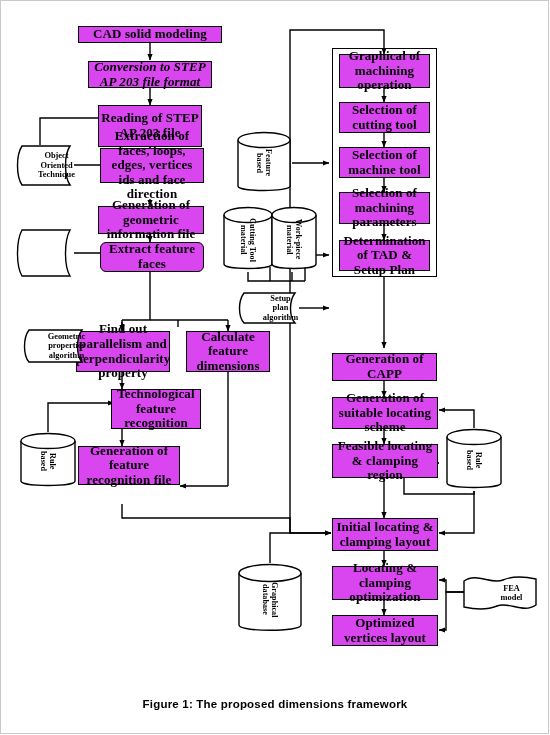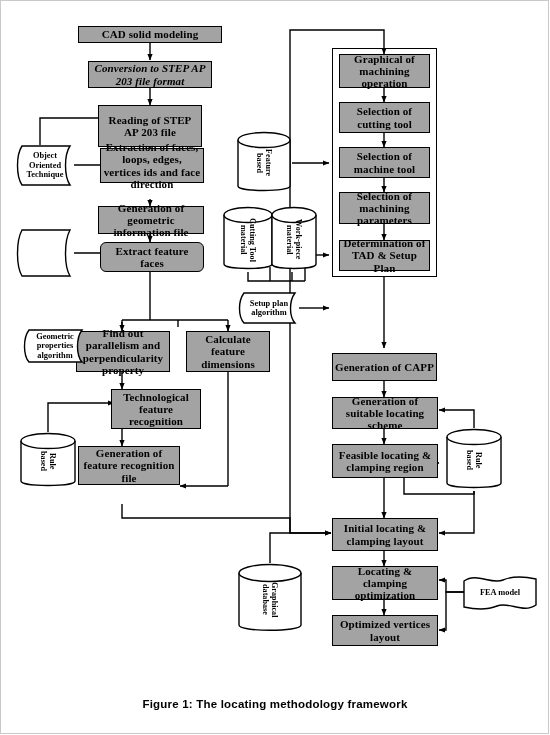--- a/index.html
+++ b/index.html
@@ -8,37 +8,37 @@
     font-family:"Liberation Serif","DejaVu Serif",serif;
     color:#000;
   }
   #frame{
     position:absolute;left:0;top:0;width:549px;height:734px;
     border:1px solid #c9c9c9;box-sizing:border-box;
   }
   #canvas{position:absolute;left:0;top:0;width:550px;height:735px;}
   .node{
     position:absolute;box-sizing:border-box;
-    border:1.5px solid #000;background:#a3a3a3;
+    border:1.5px solid #000;background:#d946ef;
     display:flex;align-items:center;justify-content:center;
     text-align:center;font-weight:bold;line-height:1.12;
-    font-size:11px;letter-spacing:.1px;padding:1px 2px;
+    font-size:13px;letter-spacing:.1px;padding:1px 2px;
   }
   .group-box{
     position:absolute;box-sizing:border-box;
     border:1.5px solid #000;background:transparent;
   }
   
   .doc{
     position:absolute;box-sizing:border-box;
     display:flex;align-items:center;justify-content:center;
     text-align:center;font-weight:bold;line-height:1.12;
     font-size:8.4px;
   }
-  .doc .doc-label{position:relative;z-index:2;padding:0 9px;}
+  .doc .doc-label{position:relative;z-index:2;padding:0 9px;margin-left:23px;}
   .doc svg{position:absolute;left:0;top:0;width:100%;height:100%;z-index:1;}
   
   .cyl{
     position:absolute;box-sizing:border-box;
     display:flex;align-items:center;justify-content:center;
   }
   .cyl svg{position:absolute;left:0;top:0;width:100%;height:100%;z-index:1;}
   .cyl .cyl-label{
     position:relative;z-index:2;
     writing-mode:vertical-rl;
@@ -256,13 +256,13 @@
 
 <div class="cyl" style="left:237px;top:563px;width:66px;height:73px;">
   <svg viewBox="0 0 66 73" preserveAspectRatio="none" aria-hidden="true">
     <path d="M2,10 L2,62 C2,69 64,69 64,62 L64,10" fill="#fff" stroke="#000" stroke-width="1.4"></path>
     <ellipse cx="33" cy="10" rx="31" ry="8.5" fill="#fff" stroke="#000" stroke-width="1.4"></ellipse>
   </svg>
   <span class="cyl-label">Graphical
 database</span>
 </div>
 
-<div id="caption">Figure 1: The locating methodology framework</div>
+<div id="caption">Figure 1: The proposed dimensions framework</div>
 
 </body></html>

